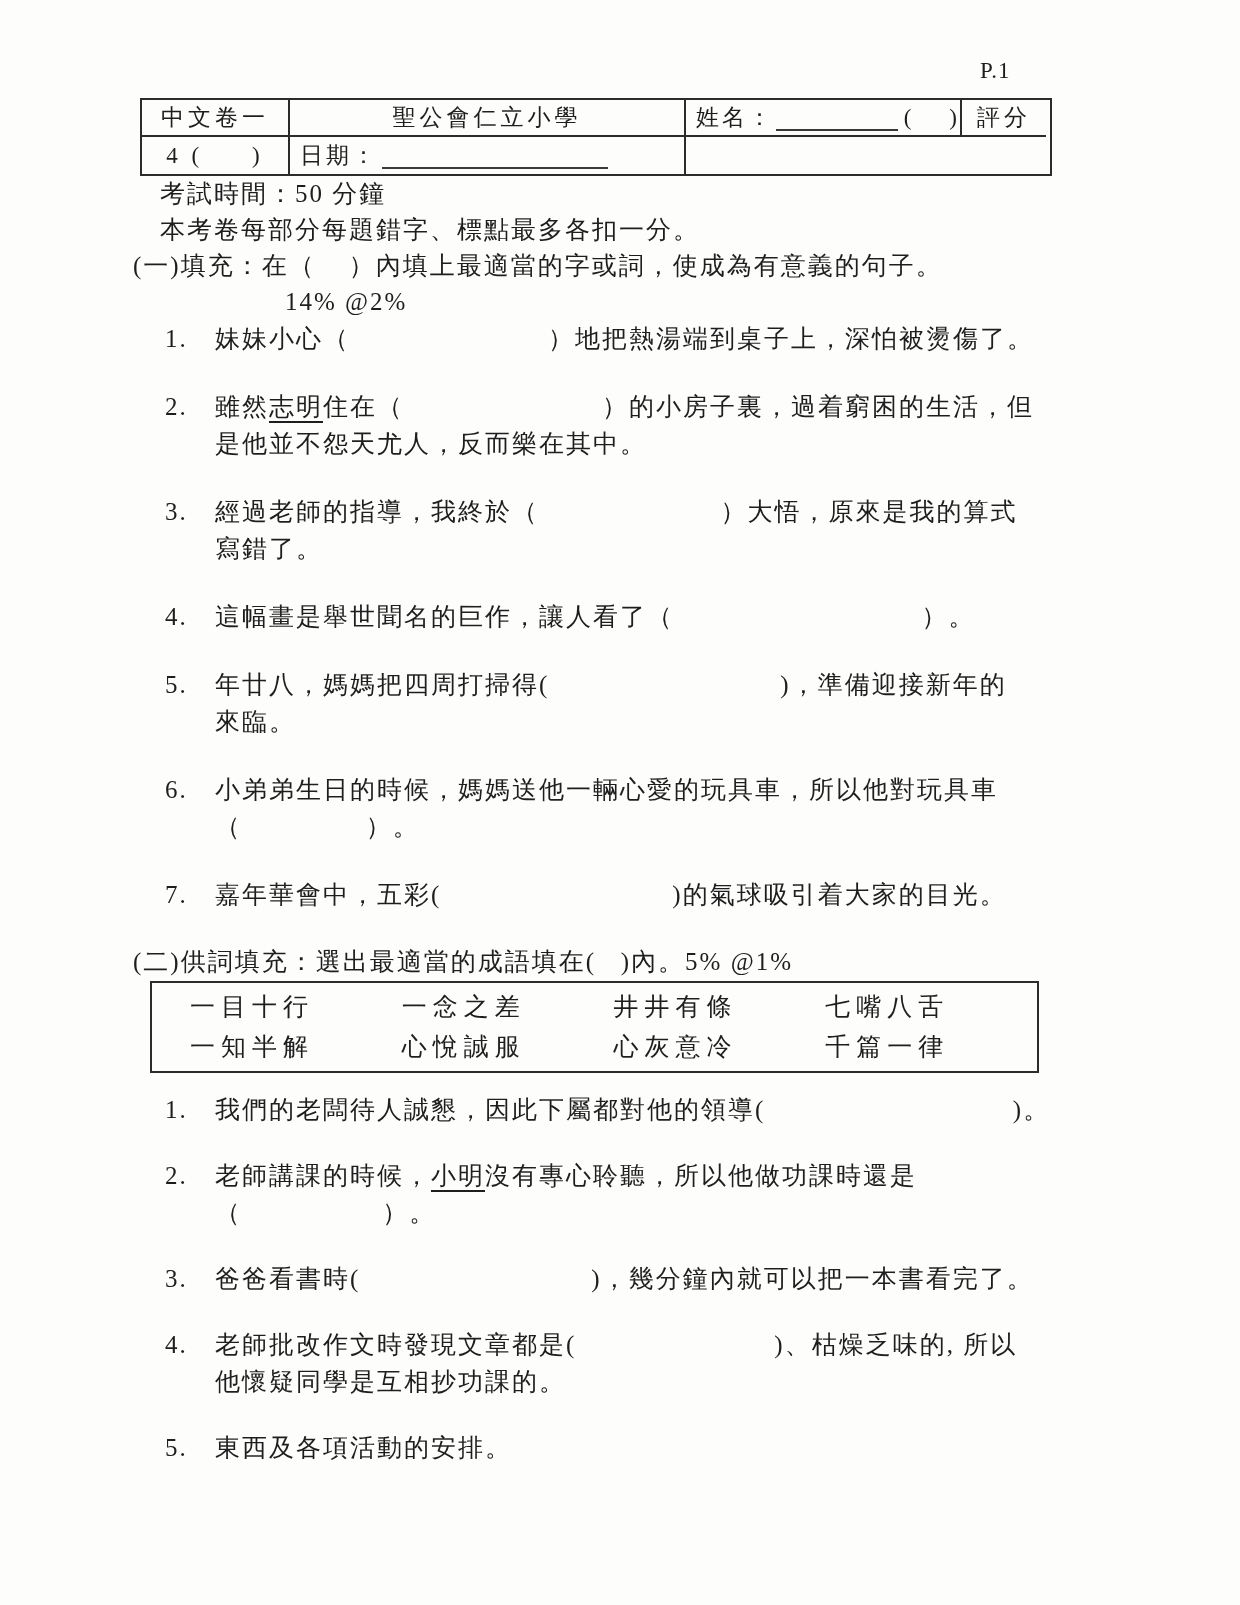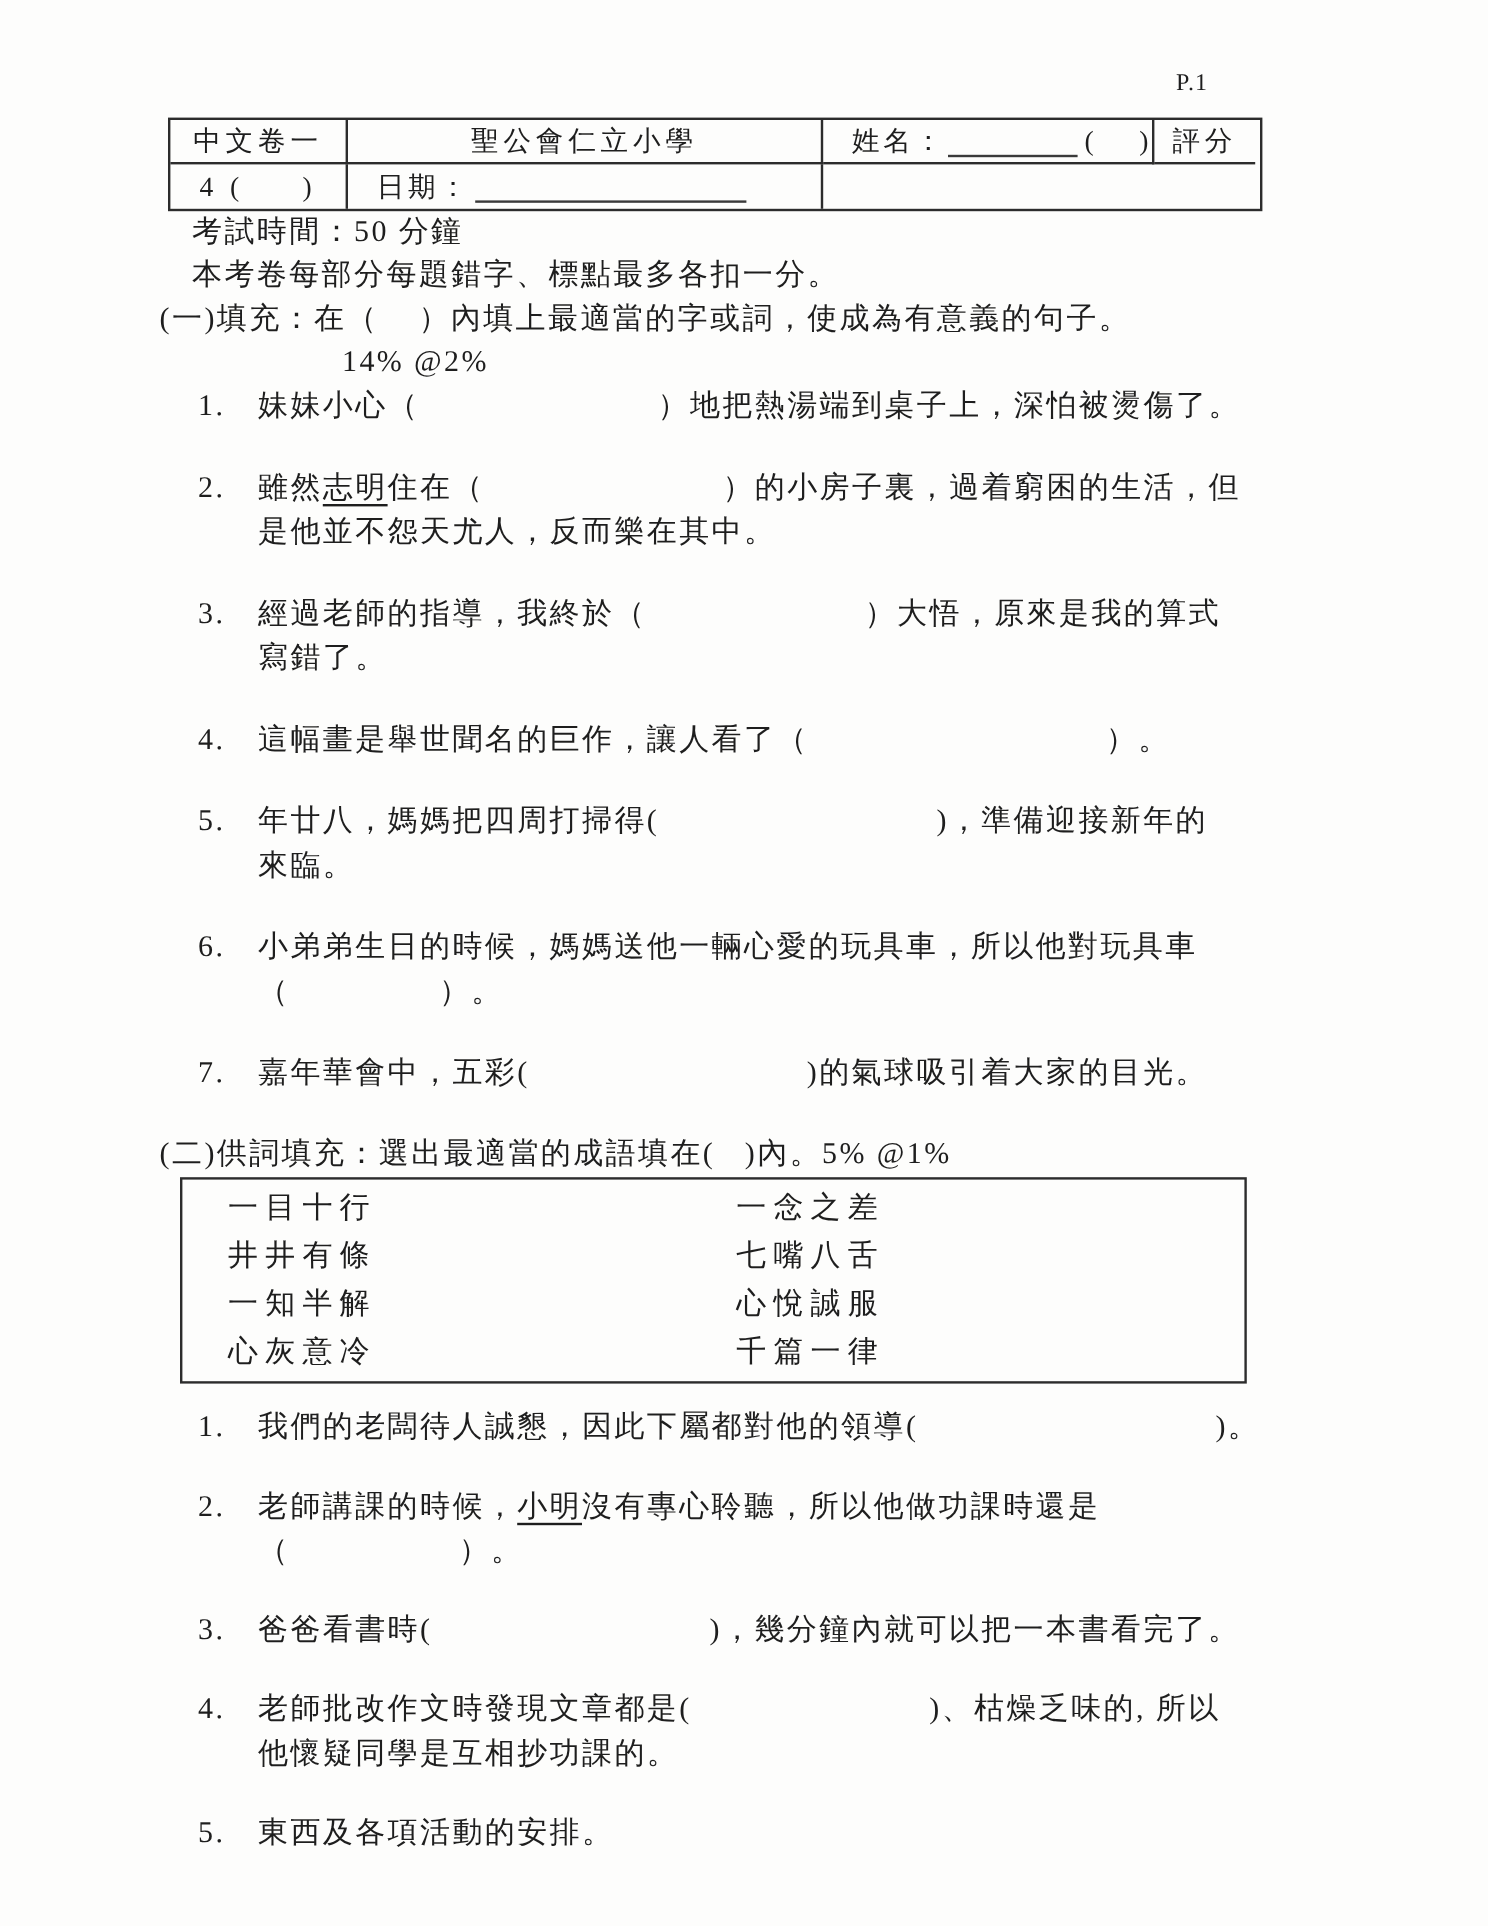--- a/index.html
+++ b/index.html
@@ -3,55 +3,55 @@
 <meta charset="utf-8">
 <style>
   html,body{margin:0;padding:0;}
   body{
     width:1240px;height:1605px;position:relative;
     background:#fdfdfc;color:#1e1e1e;
     font-family:"Liberation Serif","DejaVu Serif",serif;
     font-size:25px;letter-spacing:2px;
     overflow:hidden;
   }
-  .page-number{position:absolute;top:58px;left:980px;font-size:20px;letter-spacing:1px;}
+  .page-number{position:absolute;top:58px;left:980px;font-size:23px;letter-spacing:1px;}
   
   .header-table{
     position:absolute;top:98px;left:140px;width:912px;
     border:2px solid #2c2c2c;display:grid;
     grid-template-columns:148px 396px 276px 84px;
     grid-auto-rows:37px;box-sizing:border-box;
   }
   .cell{
     border-right:2px solid #2c2c2c;border-bottom:2px solid #2c2c2c;
     display:flex;align-items:center;justify-content:center;
     font-size:23px;letter-spacing:4px;white-space:pre;box-sizing:border-box;
   }
   .cell.last-col{border-right:none;}
   .cell.last-row{border-bottom:none;}
-  .cell.left{justify-content:flex-start;padding-left:24px;letter-spacing:3px;}
+  .cell.left{justify-content:flex-start;padding-left:10px;letter-spacing:3px;}
   .wline{display:inline-block;border-bottom:2px solid #3a3a3a;height:1.05em;vertical-align:baseline;}
   .name-line{width:172px;margin:0 6px 0 2px;}
   .date-line{width:226px;margin-left:4px;}
   
   .main{position:absolute;top:176px;left:133px;width:960px;}
   .line{line-height:36px;white-space:pre;}
   .indent1{margin-left:27px;}
   .marks-line{margin-left:152px;line-height:36px;white-space:pre;}
   .questions{margin-top:0;}
   .question{display:flex;margin-bottom:31px;}
   .questions-s2 .question{margin-bottom:29px;}
   .qnum{flex:0 0 82px;box-sizing:border-box;padding-left:32px;line-height:37px;white-space:pre;}
   .qbody{flex:1;}
   .qline{line-height:37px;white-space:pre;}
   .u{text-decoration:underline;text-underline-offset:6px;text-decoration-thickness:2px;}
   
   .word-box{
     border:2px solid #2c2c2c;margin:1px 0 18px 17px;width:889px;box-sizing:border-box;
-    display:grid;grid-template-columns:repeat(2,1fr);
+    display:grid;grid-template-columns:repeat(4,1fr);
     padding:4px 0 4px 38px;
   }
   .idiom{line-height:40px;letter-spacing:6px;white-space:pre;}
 </style>
 </head>
 <body>
 
 <div class="page-number">P.1</div>
 
 <div class="header-table">

